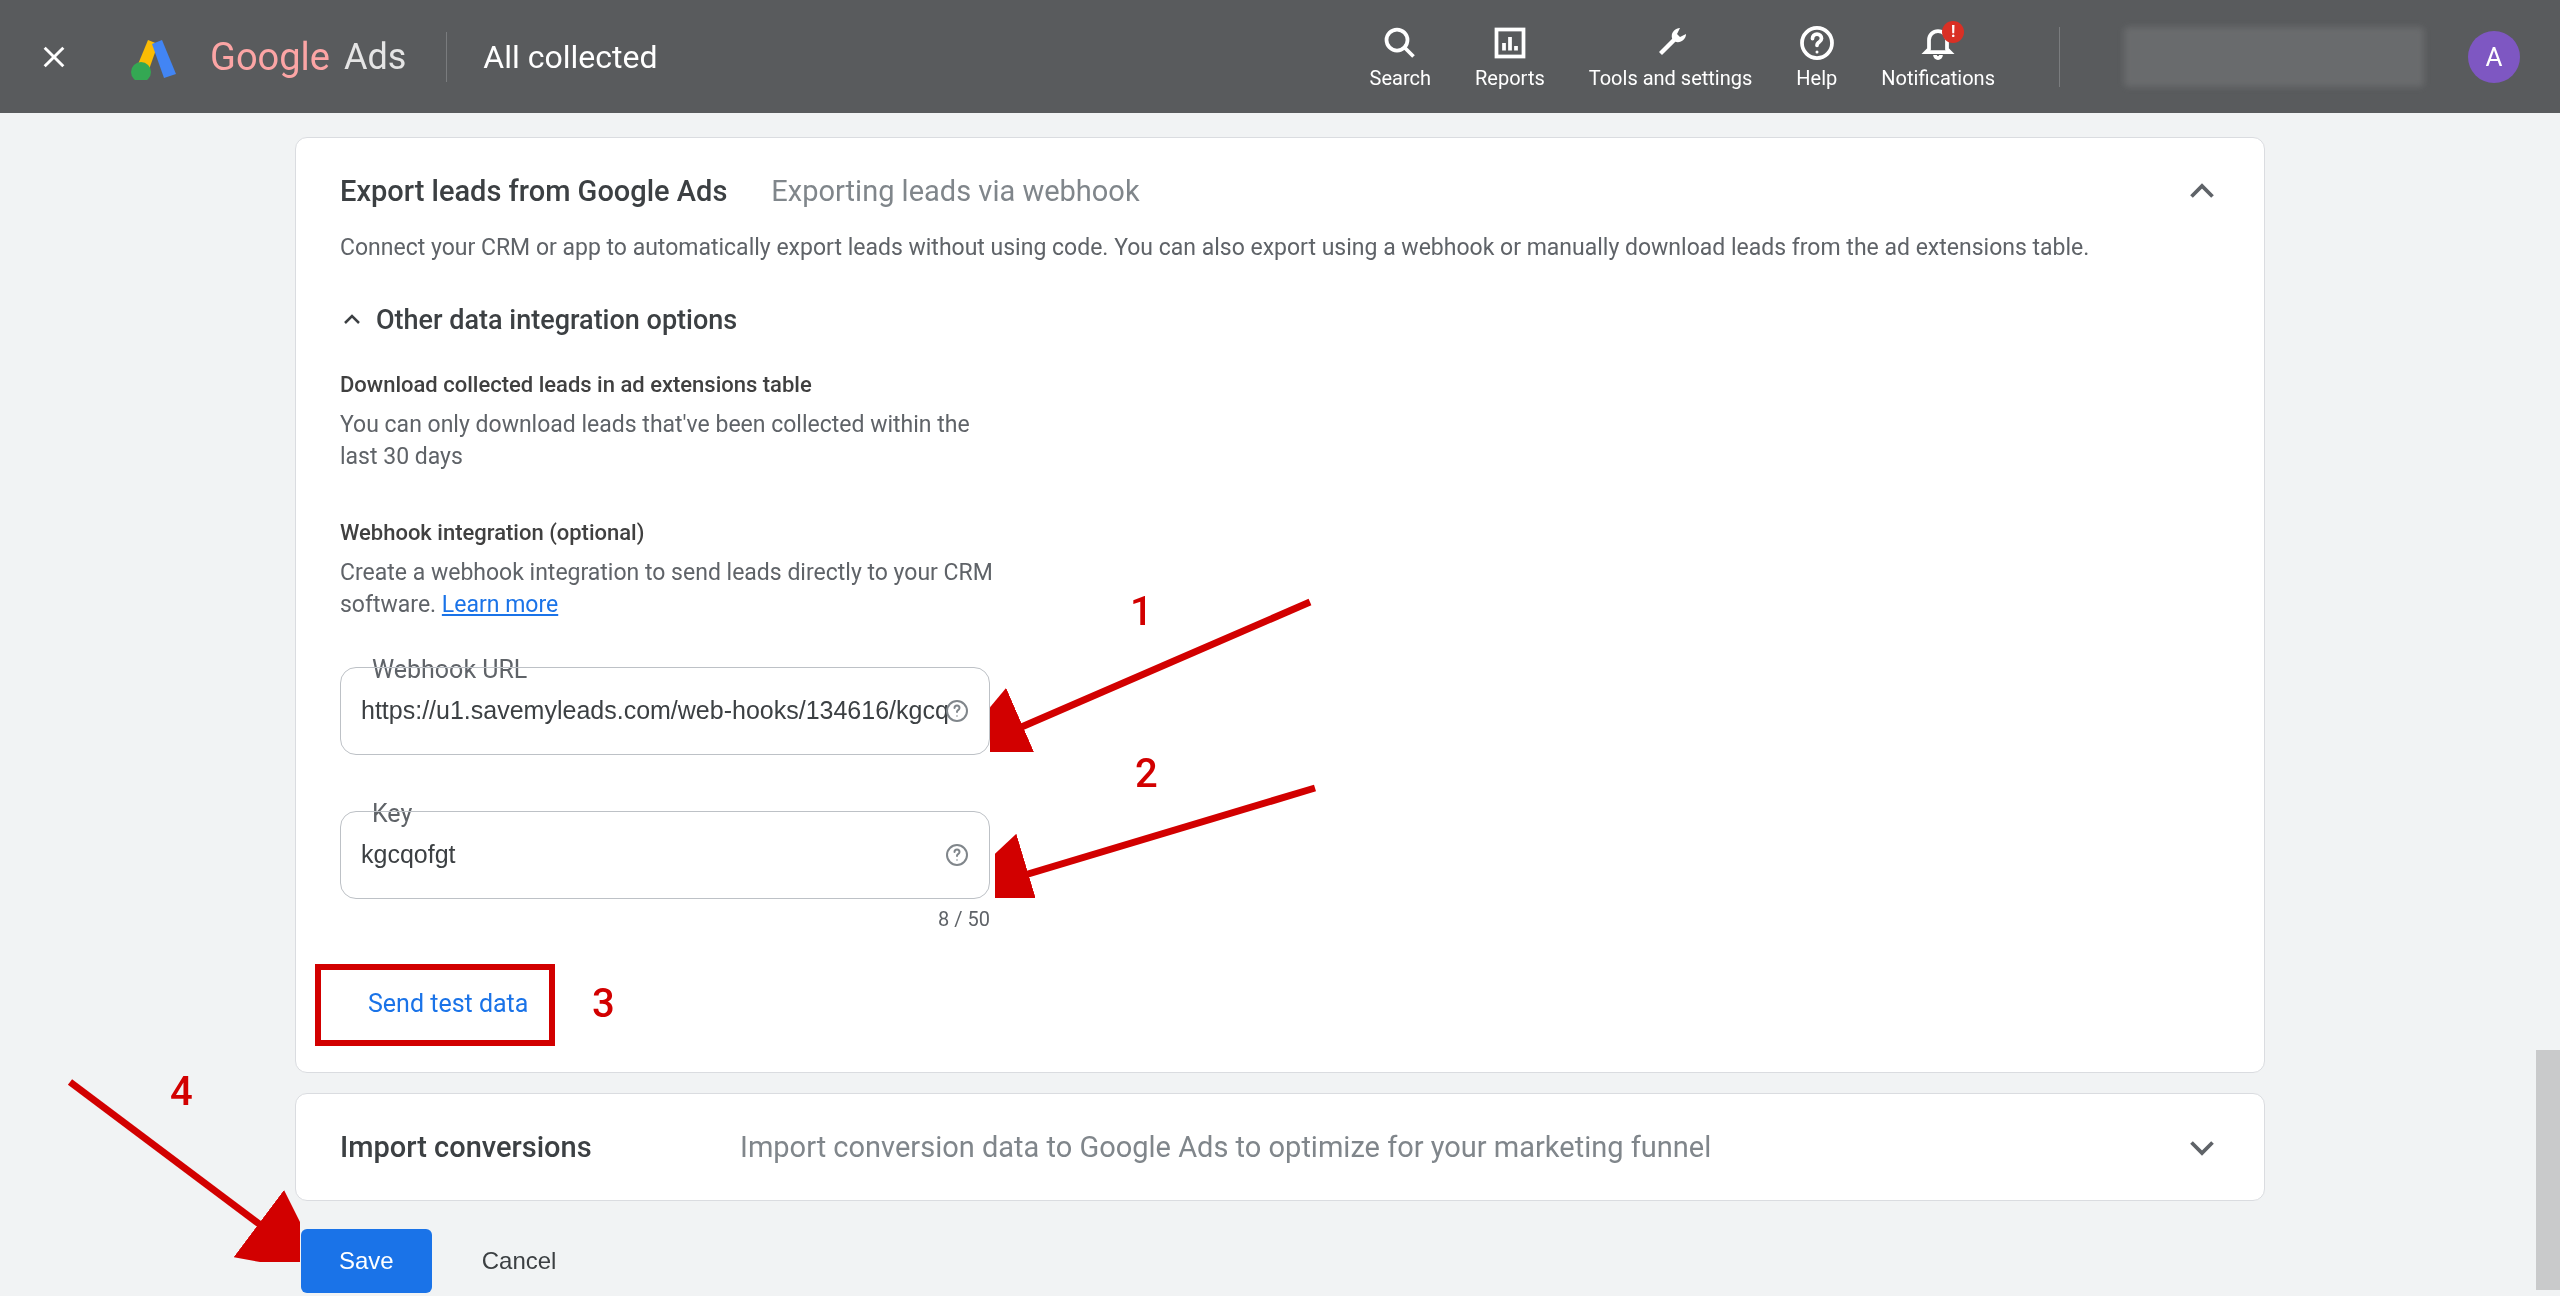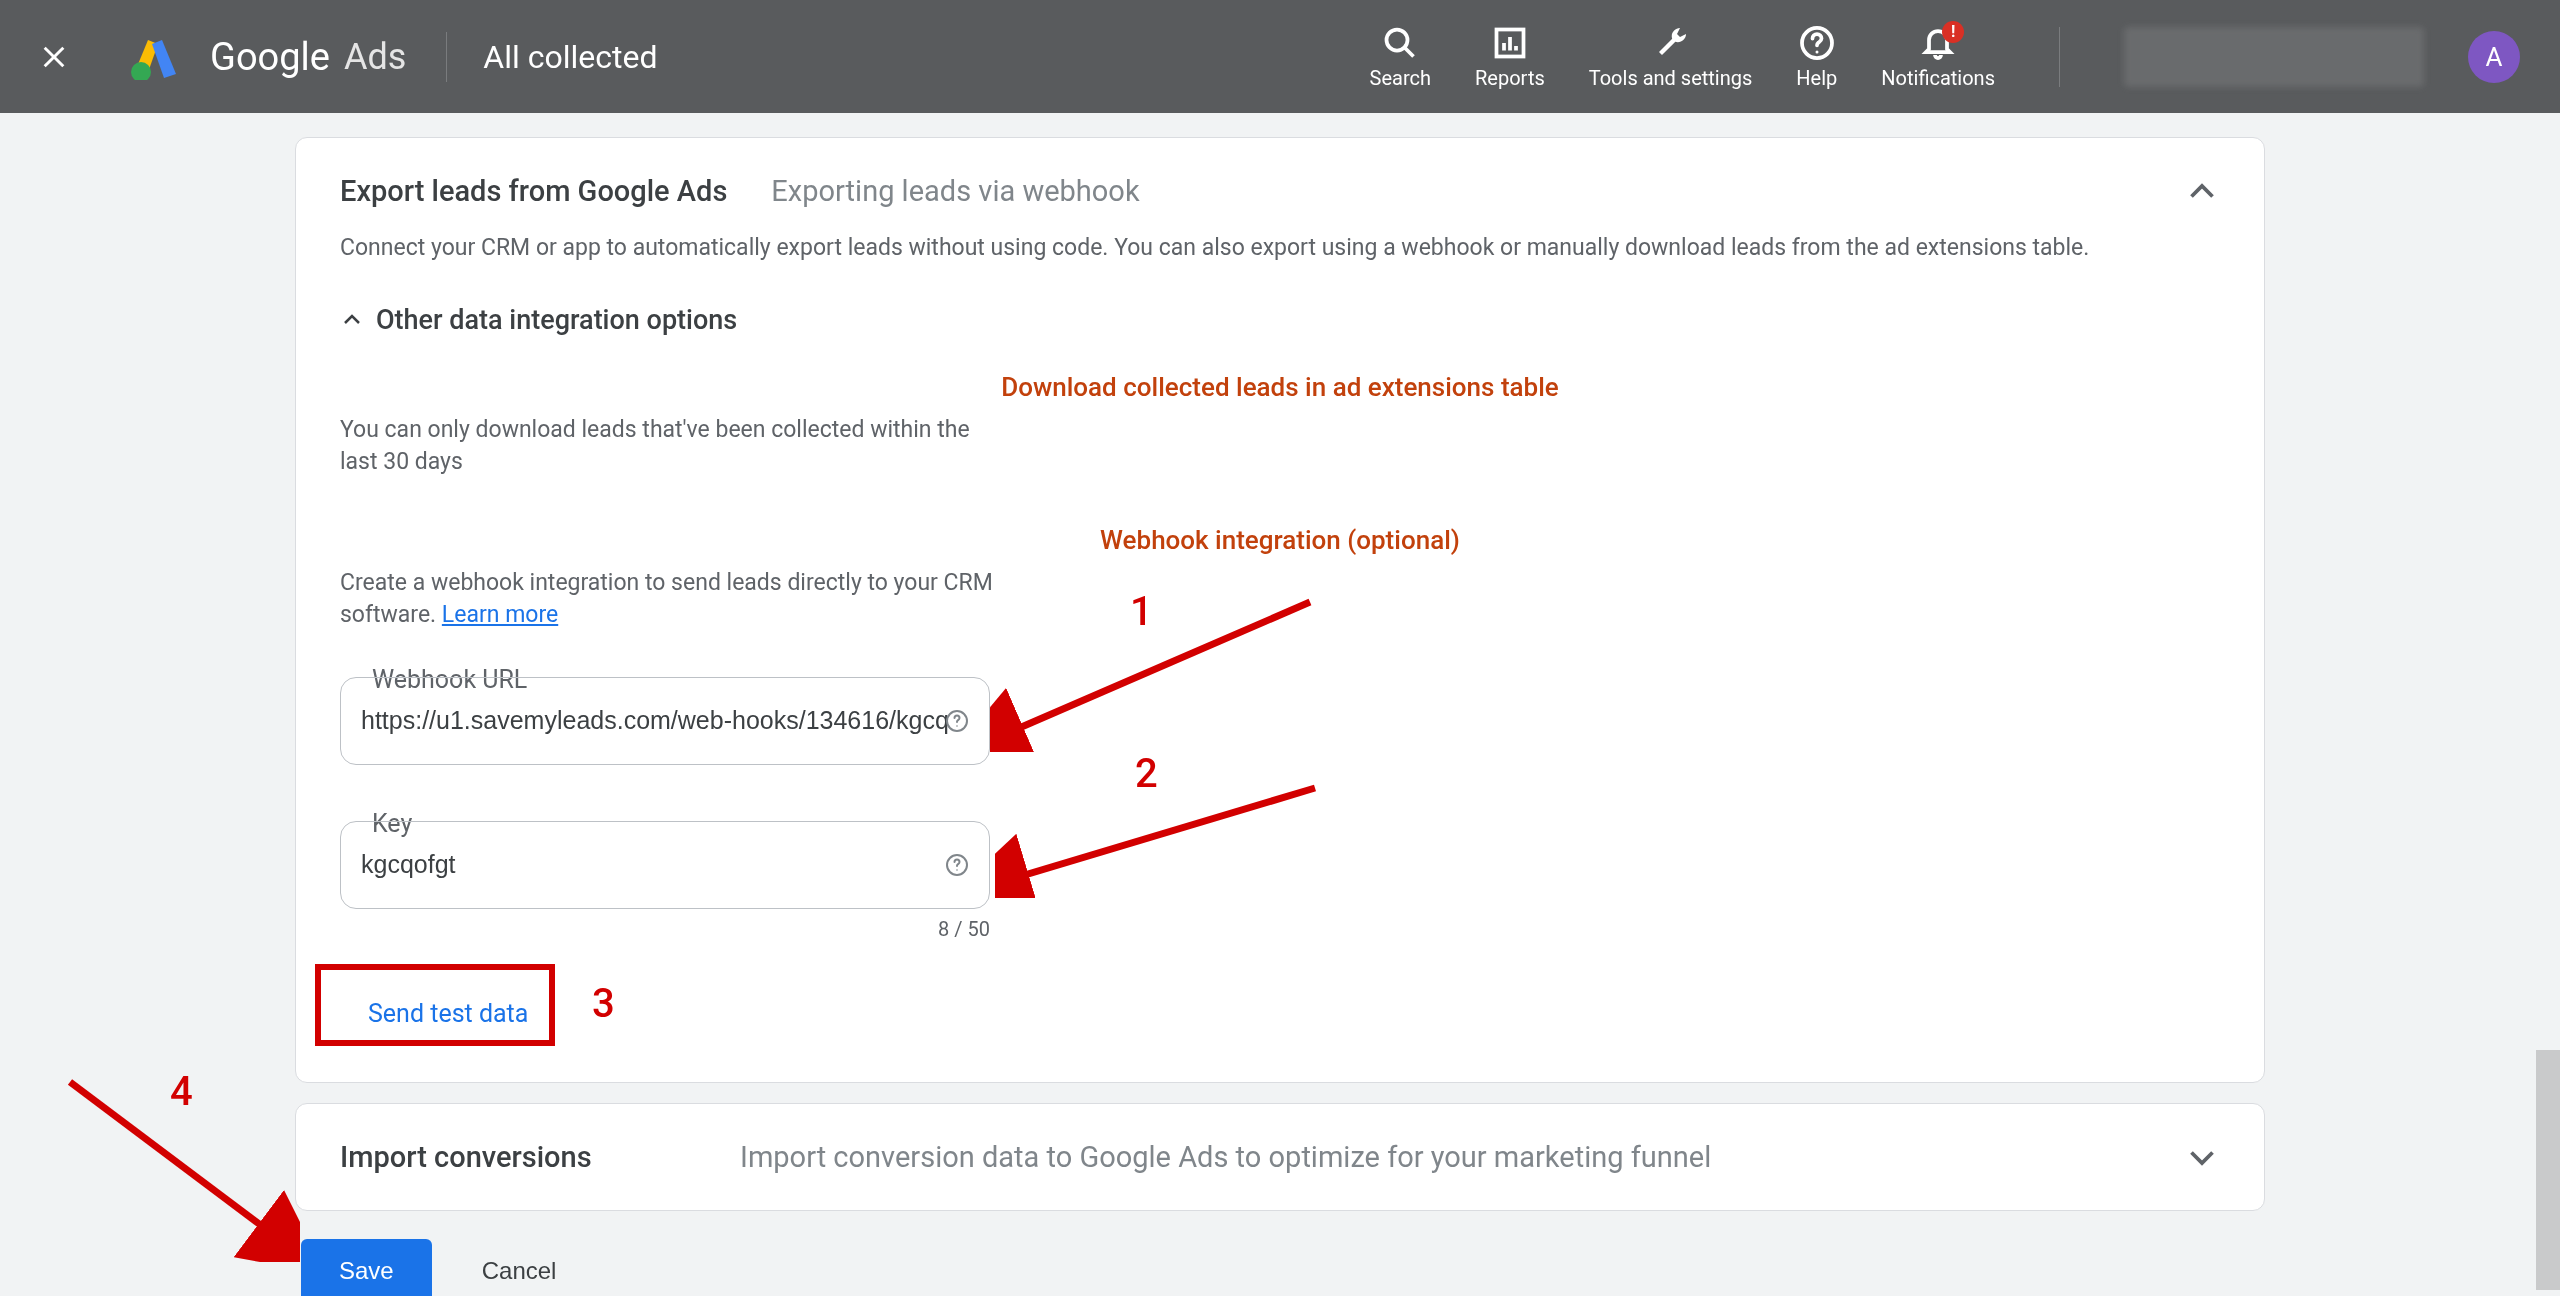--- a/index.html
+++ b/index.html
@@ -29,21 +29,21 @@
   }
   .close-x svg { width: 28px; height: 28px; }
   .logo-a {
     width: 54px; height: 46px;
     margin-right: 28px;
     position: relative;
   }
   .logo-google {
     font-size: 38px;
     font-weight: 400;
-    color: #ffffff;
+    color: #fca5a5;
     font-family: "Product Sans", Roboto, Arial, sans-serif;
     margin-right: 14px;
   }
   .logo-ads {
     font-size: 36px;
     font-weight: 400;
     color: #e5e5e5;
     margin-right: 40px;
   }
   .vertical-divider {
@@ -162,25 +162,24 @@
     margin-bottom: 36px;
     cursor: pointer;
   }
   .section-toggle .chev { width:24px; height:24px; }
   .section-toggle .title {
     font-size: 27px;
     color: #3c4043;
     font-weight: 500;
   }
   .sub-heading {
-    font-size: 26px;
-    color: #c2410c;
+    font-size: 22px;
+    color: #404040;
     font-weight: 500;
     margin-bottom: 12px;
-    text-align: center;
   }
   .sub-desc {
     font-size: 23px;
     color: #5f6368;
     line-height: 1.4;
     max-width: 640px;
     margin-bottom: 46px;
   }
   .link {
     color: #1a73e8;

